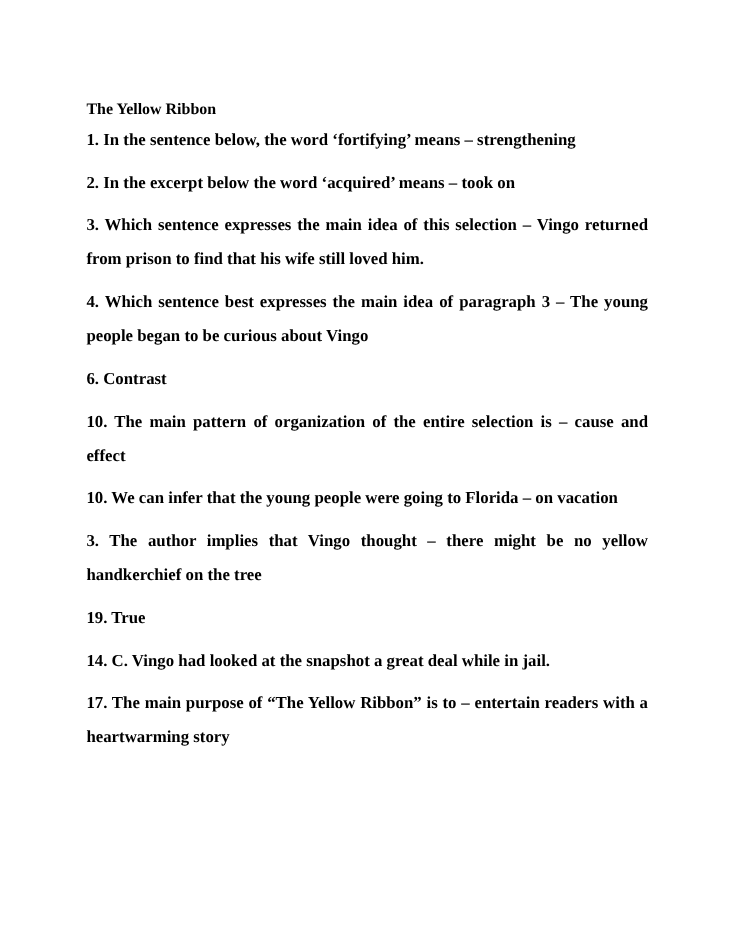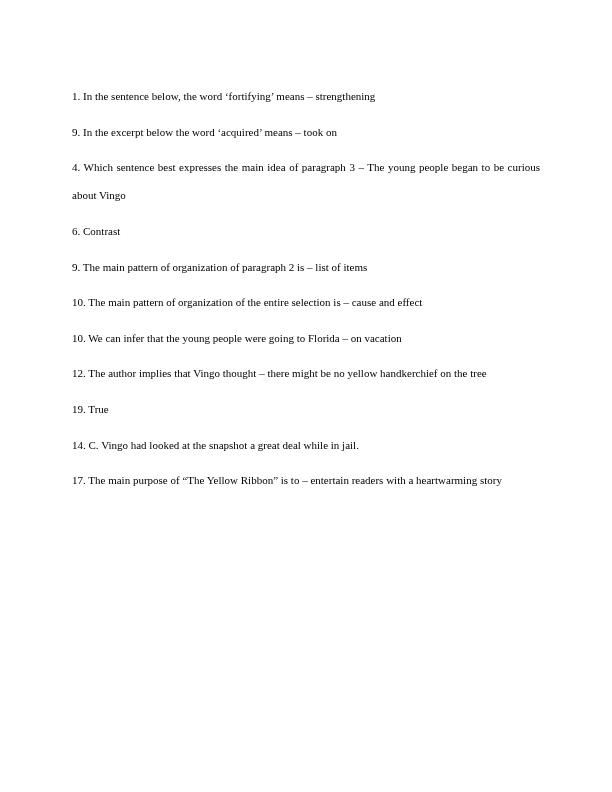--- a/index.html
+++ b/index.html
@@ -7,33 +7,34 @@
     .page {
       position: absolute; left: 72px; top: 82px; width: 468px;
       font-family: "Liberation Serif", "DejaVu Serif", serif;
       color: #000000;
     }
     .title {
       font-weight: bold; font-size: 13.3px; line-height: 18px;
       margin: 0 0 4px 0;
     }
     .para {
-      font-size: 11px; line-height: 28.3px;
-      margin: 0 0 7.3px 0; text-align: justify;
+      font-size: 14px; line-height: 28.3px;
+      margin: 0 0 7.3px 0; text-align: justify; font-weight: bold;
     }
     .para.last { text-align: justify; }
   </style>
 </head>
 <body>
 
 <div class="page">
+  <div class="title">The Yellow Ribbon</div>
   <p class="para">1. In the sentence below, the word ‘fortifying’ means – strengthening</p>
-  <p class="para">9. In the excerpt below the word ‘acquired’ means – took on</p>
+  <p class="para">2. In the excerpt below the word ‘acquired’ means – took on</p>
+  <p class="para">3. Which sentence expresses the main idea of this selection – Vingo returned from prison to find that his wife still loved him.</p>
   <p class="para">4. Which sentence best expresses the main idea of paragraph 3 – The young people began to be curious about Vingo</p>
   <p class="para">6. Contrast</p>
-  <p class="para">9. The main pattern of organization of paragraph 2 is – list of items</p>
   <p class="para">10. The main pattern of organization of the entire selection is – cause and effect</p>
   <p class="para">10. We can infer that the young people were going to Florida – on vacation</p>
-  <p class="para">12. The author implies that Vingo thought – there might be no yellow handkerchief on the tree</p>
+  <p class="para">3. The author implies that Vingo thought – there might be no yellow handkerchief on the tree</p>
   <p class="para">19. True</p>
   <p class="para">14. C. Vingo had looked at the snapshot a great deal while in jail.</p>
   <p class="para last">17. The main purpose of “The Yellow Ribbon” is to – entertain readers with a heartwarming story</p>
 </div>
 
 </body></html>

